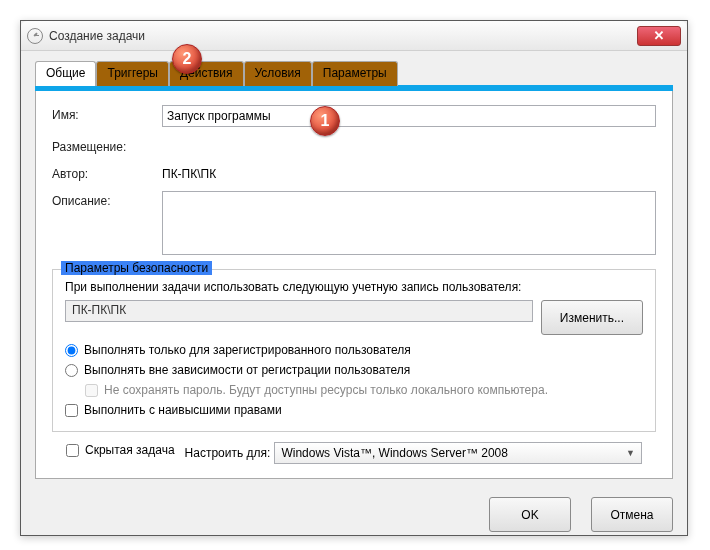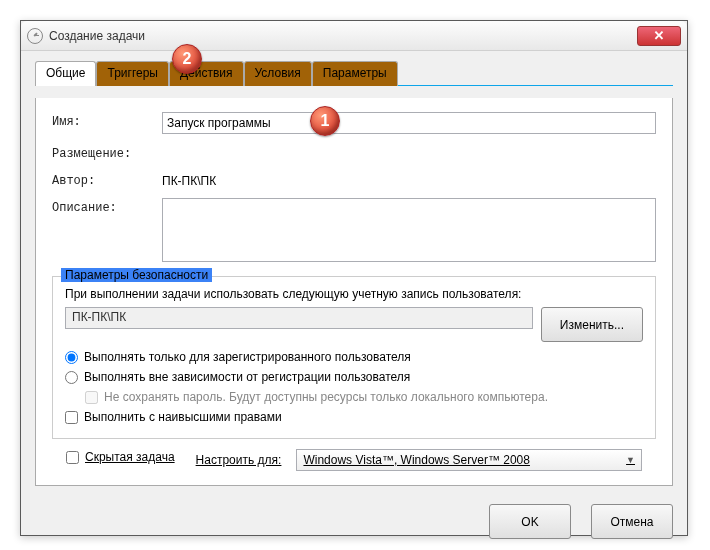--- a/index.html
+++ b/index.html
@@ -57,22 +57,22 @@
   border-radius: 3px;
   display: flex; align-items: center; justify-content: center;
   color: #fff; font-weight: bold; font-size: 13px;
   cursor: pointer;
 }
 .content {
   padding: 10px 14px;
 }
 .tabs {
   display: flex;
-  border-bottom: 1px solid #0ea5e9;
-  margin-bottom: 12px;
+  border-bottom: 6px solid #0ea5e9;
+  margin-bottom: 0;
 }
 .tab {
   padding: 4px 10px 5px;
   border: 1px solid #aaa;
   border-bottom: none;
   background: #a16207;
   margin-right: 0;
   margin-bottom: -1px;
   border-radius: 3px 3px 0 0;
   cursor: pointer;
@@ -83,21 +83,21 @@
   z-index: 2;
   padding-bottom: 6px;
 }
 .panel {
   border: 1px solid #aaa;
   border-top: none;
   background: #fff;
   padding: 14px 16px 10px;
 }
 .formrow { display: flex; margin-bottom: 10px; align-items: flex-start; }
-.formlabel { width: 110px; padding-top: 3px; color: #222; font-family: Liberation Mono, monospace; }
+.formlabel { width: 110px; padding-top: 3px; color: #222; }
 .forminput {
   flex: 1; height: 22px;
   border: 1px solid #abadb3;
   padding: 8px 4px; font: inherit;
   background: #fff;
 }
 .formvalue { flex: 1; padding-top: 3px; }
 .desctext { flex:1; height: 64px; border: 1px solid #abadb3; padding: 2px 4px; font: inherit; resize: none; }
 .fieldset {
   border: 1px solid #ccc;
@@ -119,23 +119,22 @@
   height: 35px; padding: 0 18px;
   border: 1px solid #8a8a8a; border-radius: 3px;
   background: linear-gradient(#f8f8f8, #e0e0e0);
   font: inherit; cursor: pointer;
 }
 .radio-row, .check-row { display: flex; align-items: center; gap: 6px; margin-bottom: 6px; }
 .radio-row input, .check-row input { margin: 0; }
 .indent { margin-left: 20px; color: #888; }
 .indent input { accent-color: #888; }
 .bottom {
-  display: flex; align-items: center; gap: 15px;
+  display: flex; align-items: center; gap: 4px;
   padding: 10px 14px 4px;
-  text-decoration: underline;
 }
 .bottom .cfglabel { margin-left: 6px; }
 .combo {
   flex: 1; height: 22px;
   border: 1px solid #abadb3;
   background: linear-gradient(#fff,#eee);
   display: flex; align-items: center; padding: 0 6px;
   justify-content: space-between;
 }
 .combo .arrow { font-size: 9px; color: #555; }

